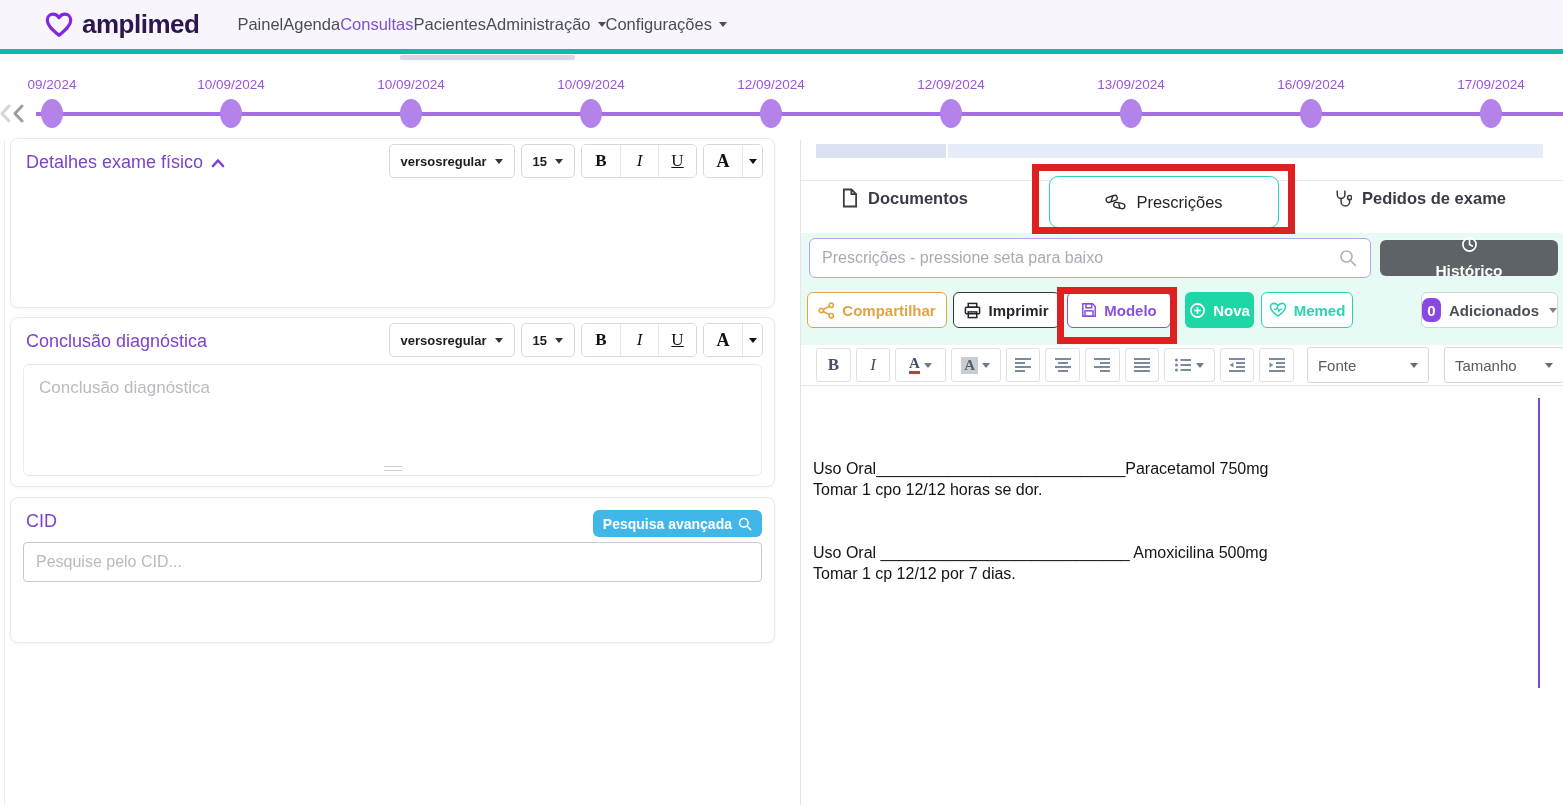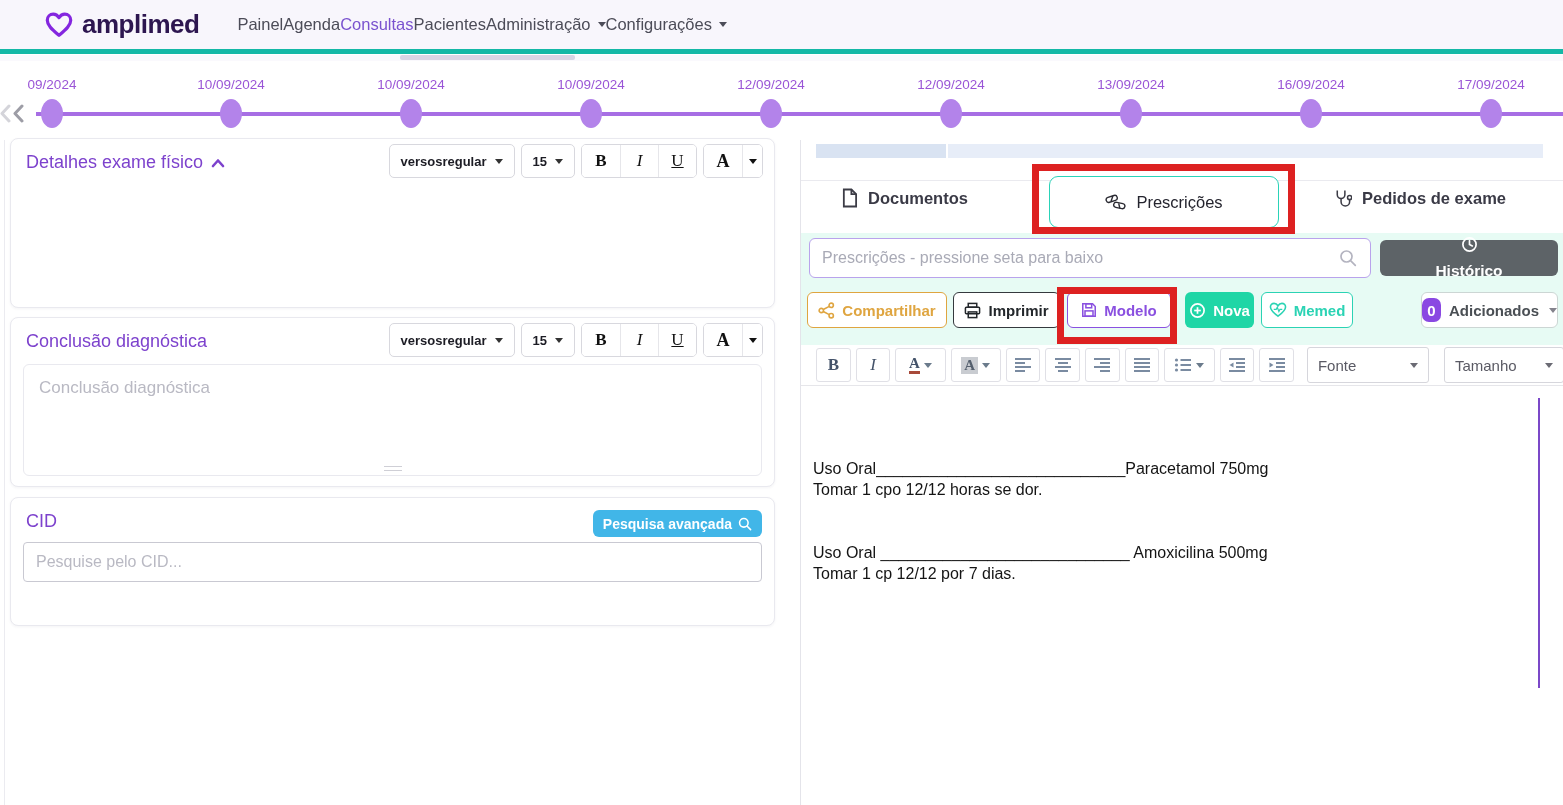--- a/index.html
+++ b/index.html
@@ -233,21 +233,21 @@
           <span class="caret"></span>
         </div>
     </div>
   </div>
   <div class="inner-box" style="top:46px;">
     <div class="placeholder">Conclusão diagnóstica</div>
     <div class="resize-handle"></div>
   </div>
 </section>
 
-<section class="card" style="top:497px; height:129px;padding-left:41px;">
+<section class="card" style="top:497px; height:146px;padding-left:41px;">
   <div class="card-title">
     <span>CID</span>
   </div>
   <button class="adv-btn">
     <span>Pesquisa avançada</span>
     <span>
       <svg width="14" height="14" viewBox="0 0 18 18">
           <circle cx="7.5" cy="7.5" r="5.5" fill="none" stroke="#fff" stroke-width="2"></circle>
           <line x1="11.8" y1="11.8" x2="16.2" y2="16.2" stroke="#fff" stroke-width="2" stroke-linecap="round"></line>
         </svg>

